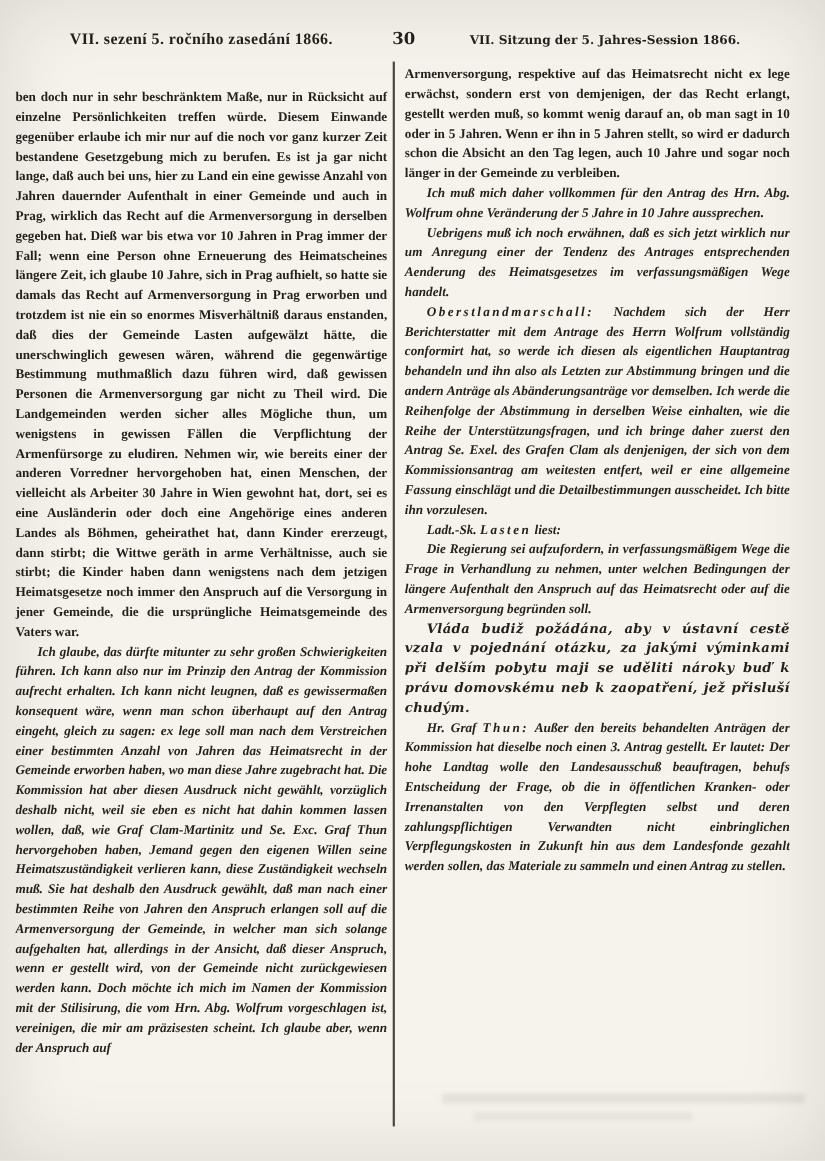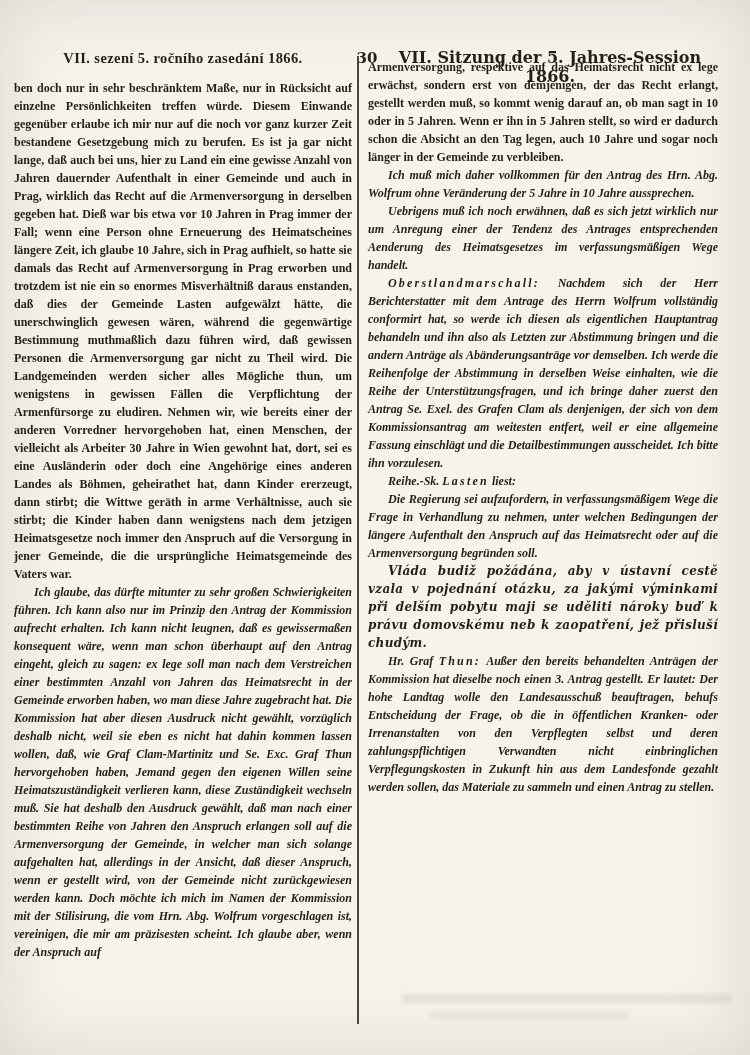--- a/index.html
+++ b/index.html
@@ -16,42 +16,41 @@
     overflow: hidden;
     box-shadow: inset 0 0 70px rgba(125, 115, 95, 0.22);
   }
   
   .header {
     position: absolute;
     top: 26px; left: 14px;
     width: 704px;
     display: flex;
     align-items: baseline;
-    margin-top: 22px;
   }
   .h-czech {
     width: 338px;
     text-align: center;
     font-weight: bold;
     font-size: 14.5px;
     letter-spacing: 0.4px;
     font-family: "Liberation Serif", serif;
   }
   .h-num {
     width: 30px;
     text-align: center;
     font-weight: bold;
     font-size: 15px;
     font-family: "DejaVu Serif", serif;
   }
   .h-german {
     width: 336px;
     text-align: center;
     font-weight: bold;
-    font-size: 16px;
+    font-size: 11px;
     font-family: "DejaVu Serif", serif;
   }
   
   .divider {
     position: absolute;
     left: 357px; top: 56px;
     width: 1.5px; height: 968px;
     background: #4d463e;
   }
   
@@ -106,21 +105,21 @@
   <main class="columns">
     <section class="col col-left" lang="de">
         <p class="para"><span class="run">ben doch nur in sehr beschränktem Maße, nur in Rücksicht auf einzelne Persönlichkeiten treffen würde. Diesem Einwande gegenüber erlaube ich mir nur auf die noch vor ganz kurzer Zeit bestandene Gesetzgebung mich zu berufen. Es ist ja gar nicht lange, daß auch bei uns, hier zu Land ein eine gewisse Anzahl von Jahren dauernder Aufenthalt in einer Gemeinde und auch in Prag, wirklich das Recht auf die Armenversorgung in derselben gegeben hat. Dieß war bis etwa vor 10 Jahren in Prag immer der Fall; wenn eine Person ohne Erneuerung des Heimatscheines längere Zeit, ich glaube 10 Jahre, sich in Prag aufhielt, so hatte sie damals das Recht auf Armenversorgung in Prag erworben und trotzdem ist nie ein so enormes Misverhältniß daraus enstanden, daß dies der Gemeinde Lasten aufgewälzt hätte, die unerschwinglich gewesen wären, während die gegenwärtige Bestimmung muthmaßlich dazu führen wird, daß gewissen Personen die Armenversorgung gar nicht zu Theil wird. Die Landgemeinden werden sicher alles Mögliche thun, um wenigstens in gewissen Fällen die Verpflichtung der Armenfürsorge zu eludiren. Nehmen wir, wie bereits einer der anderen Vorredner hervorgehoben hat, einen Menschen, der vielleicht als Arbeiter 30 Jahre in Wien gewohnt hat, dort, sei es eine Ausländerin oder doch eine Angehörige eines anderen Landes als Böhmen, geheirathet hat, dann Kinder ererzeugt, dann stirbt; die Wittwe geräth in arme Verhältnisse, auch sie stirbt; die Kinder haben dann wenigstens nach dem jetzigen Heimatsgesetze noch immer den Anspruch auf die Versorgung in jener Gemeinde, die die ursprüngliche Heimatsgemeinde des Vaters war.</span></p>
         <p class="para indent"><span class="run">Ich glaube, das dürfte mitunter zu sehr großen Schwierigkeiten führen. Ich kann also nur im Prinzip den Antrag der Kommission aufrecht erhalten. Ich kann nicht leugnen, daß es gewissermaßen konsequent wäre, wenn man schon überhaupt auf den Antrag eingeht, gleich zu sagen: ex lege soll man nach dem Verstreichen einer bestimmten Anzahl von Jahren das Heimatsrecht in der Gemeinde erworben haben, wo man diese Jahre zugebracht hat. Die Kommission hat aber diesen Ausdruck nicht gewählt, vorzüglich deshalb nicht, weil sie eben es nicht hat dahin kommen lassen wollen, daß, wie Graf Clam-Martinitz und Se. Exc. Graf Thun hervorgehoben haben, Jemand gegen den eigenen Willen seine Heimatszuständigkeit verlieren kann, diese Zuständigkeit wechseln muß. Sie hat deshalb den Ausdruck gewählt, daß man nach einer bestimmten Reihe von Jahren den Anspruch erlangen soll auf die Armenversorgung der Gemeinde, in welcher man sich solange aufgehalten hat, allerdings in der Ansicht, daß dieser Anspruch, wenn er gestellt wird, von der Gemeinde nicht zurückgewiesen werden kann. Doch möchte ich mich im Namen der Kommission mit der Stilisirung, die vom Hrn. Abg. Wolfrum vorgeschlagen ist, vereinigen, die mir am präzisesten scheint. Ich glaube aber, wenn der Anspruch auf</span></p>
       </section>
     <section class="col col-right" lang="de">
         <p class="para"><span class="run">Armenversorgung, respektive auf das Heimatsrecht nicht ex lege erwächst, sondern erst von demjenigen, der das Recht erlangt, gestellt werden muß, so kommt wenig darauf an, ob man sagt in 10 oder in 5 Jahren. Wenn er ihn in 5 Jahren stellt, so wird er dadurch schon die Absicht an den Tag legen, auch 10 Jahre und sogar noch länger in der Gemeinde zu verbleiben.</span></p>
         <p class="para indent"><span class="run">Ich muß mich daher vollkommen für den Antrag des Hrn. Abg. Wolfrum ohne Veränderung der 5 Jahre in 10 Jahre aussprechen.</span></p>
         <p class="para indent"><span class="run">Uebrigens muß ich noch erwähnen, daß es sich jetzt wirklich nur um Anregung einer der Tendenz des Antrages entsprechenden Aenderung des Heimatsgesetzes im verfassungsmäßigen Wege handelt.</span></p>
         <p class="para indent"><span class="run-spaced">Oberstlandmarschall:</span><span class="run"> Nachdem sich der Herr Berichterstatter mit dem Antrage des Herrn Wolfrum vollständig conformirt hat, so werde ich diesen als eigentlichen Hauptantrag behandeln und ihn also als Letzten zur Abstimmung bringen und die andern Anträge als Abänderungsanträge vor demselben. Ich werde die Reihenfolge der Abstimmung in derselben Weise einhalten, wie die Reihe der Unterstützungsfragen, und ich bringe daher zuerst den Antrag Se. Exel. des Grafen Clam als denjenigen, der sich von dem Kommissionsantrag am weitesten entfert, weil er eine allgemeine Fassung einschlägt und die Detailbestimmungen ausscheidet. Ich bitte ihn vorzulesen.</span></p>
-        <p class="para indent"><span class="run">Reihe.-Sk. </span><span class="run-spaced">Lasten</span><span class="run"> liest:</span></p>
+        <p class="para indent"><span class="run">Ladt.-Sk. </span><span class="run-spaced">Lasten</span><span class="run"> liest:</span></p>
         <p class="para indent"><span class="run">Die Regierung sei aufzufordern, in verfassungsmäßigem Wege die Frage in Verhandlung zu nehmen, unter welchen Bedingungen der längere Aufenthalt den Anspruch auf das Heimatsrecht oder auf die Armenversorgung begründen soll.</span></p>
         <p class="para indent"><span class="run-czech">Vláda budiž požádána, aby v ústavní cestě vzala v pojednání otázku, za jakými výminkami při delším pobytu maji se uděliti nároky buď k právu domovskému neb k zaopatření, jež přisluší chudým.</span></p>
         <p class="para indent"><span class="run">Hr. Graf </span><span class="run-spaced">Thun:</span><span class="run"> Außer den bereits behandelten Anträgen der Kommission hat dieselbe noch einen 3. Antrag gestellt. Er lautet: Der hohe Landtag wolle den Landesausschuß beauftragen, behufs Entscheidung der Frage, ob die in öffentlichen Kranken- oder Irrenanstalten von den Verpflegten selbst und deren zahlungspflichtigen Verwandten nicht einbringlichen Verpflegungskosten in Zukunft hin aus dem Landesfonde gezahlt werden sollen, das Materiale zu sammeln und einen Antrag zu stellen.</span></p>
       </section>
   </main>
 
   <div class="ghost"></div>
   <div class="ghost2"></div>
 
 </div>

